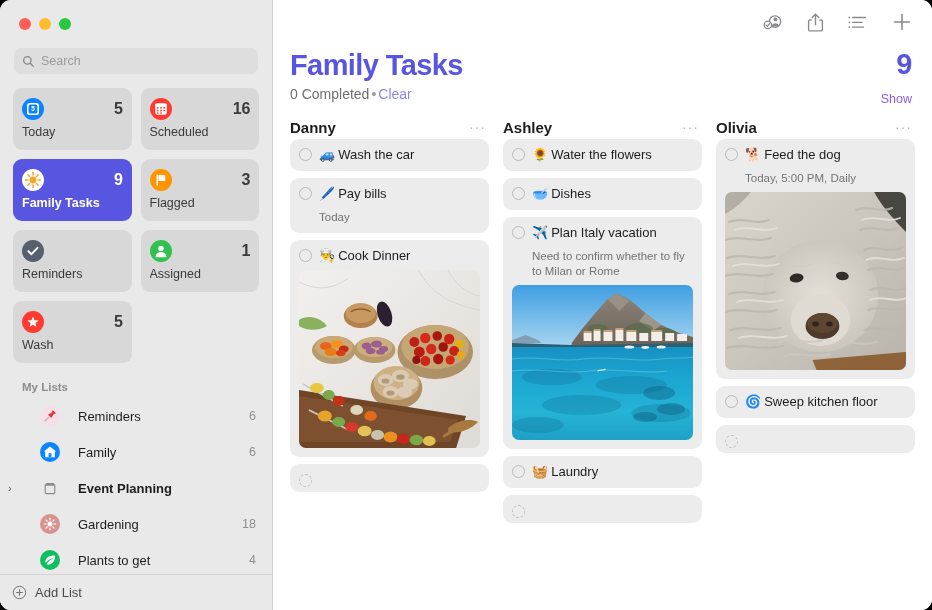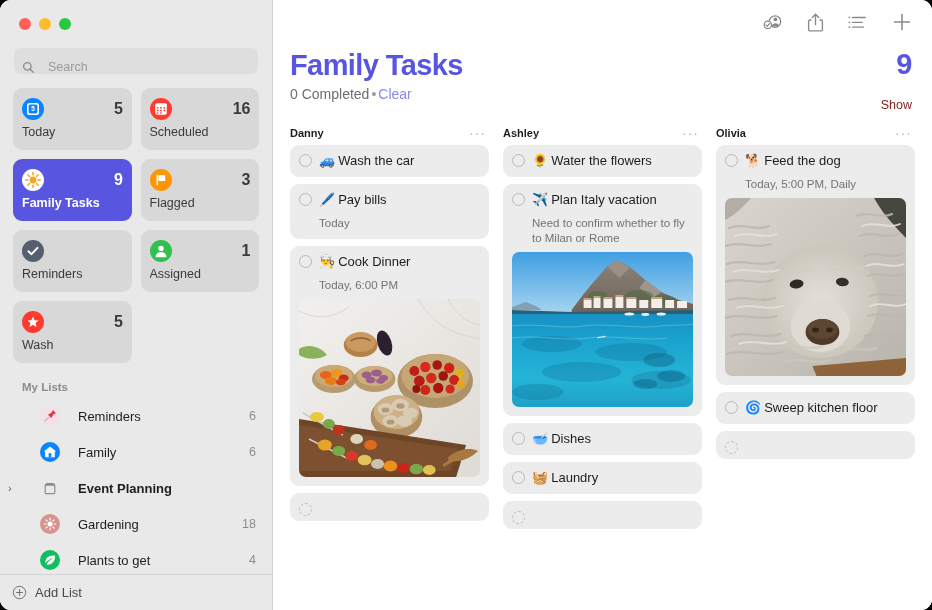--- a/index.html
+++ b/index.html
@@ -33,22 +33,22 @@
   }
   .tl { width: 12px; height: 12px; border-radius: 50%; }
   .tl.red { background: #ff5f57; }
   .tl.yellow { background: #febc2e; }
   .tl.green { background: #28c840; }
 
   #search-wrap { padding: 6px 14px 0 14px; }
   #search {
     height: 26px; border-radius: 7px;
     background: #dedede;
-    display: flex; align-items: flex-end;
-    padding: 0 8px; gap: 13px;
+    display: flex; align-items: center;
+    padding: 0 8px; gap: 6px;
   }
   #search .sicon { width: 13px; height: 13px; flex: 0 0 auto; }
   #search input {
     border: 0; outline: 0; background: transparent;
     font-family: "Liberation Sans", sans-serif;
     font-size: 12.5px; color: #2a2a2a; width: 100%;
   }
   #search input::placeholder { color: #9a9a9a; }
 
   
@@ -149,35 +149,35 @@
     letter-spacing: -0.6px; line-height: 34px;
   }
   #subtitle { font-size: 14px; color: #6e6e73; margin-top: 4px; }
   #subtitle .clear { color: #8a88e8; cursor: default; }
   #subtitle .dot { color: #9a9a9e; padding: 0 2px; }
   #count-block { text-align: right; }
   #bigcount {
     font-size: 29px; font-weight: bold; color: #5856e0;
     line-height: 32px; letter-spacing: -0.5px;
   }
-  #showlink { font-size: 12.5px; color: #7f1d1d; cursor: default; margin-top: 18px; }
+  #showlink { font-size: 12.5px; color: #8b5cf6; cursor: default; margin-top: 12px; }
 
   #columns {
     display: flex;
     gap: 14px;
     padding: 9px 17px 0 17px;
     flex: 1 1 auto;
     overflow: hidden;
   }
   .col { width: 199px; flex: 0 0 199px; }
   .colhead {
     display: flex; align-items: center; justify-content: space-between;
     height: 24px; padding-right: 3px;
   }
-  .colhead .cname { font-size: 11px; font-weight: bold; color: #1d1d1f; }
+  .colhead .cname { font-size: 15px; font-weight: bold; color: #1d1d1f; }
   .colhead .dots { color: #b6b6b8; font-size: 14px; letter-spacing: 1px; cursor: default; }
 
   .card {
     background: #ececec;
     border-radius: 9px;
     margin-bottom: 7px;
     padding: 7px 9px 8px 9px;
   }
   .card .row1 { display: flex; align-items: flex-start; gap: 7px; }
   .circ {
@@ -501,21 +501,20 @@
             <div class="ttl"><span class="emoji">🖊️</span><span>Pay bills</span></div>
           </div>
           <div class="sub">Today</div>
         </div>
 
         <div class="card">
           <div class="row1">
             <div class="circ"></div>
             <div class="ttl"><span class="emoji">👨‍🍳</span><span>Cook Dinner</span></div>
           </div>
-          <div class="sub">Today, 6:00 PM</div>
           <div class="photo">
             <svg viewBox="0 0 182 178" preserveAspectRatio="none">
               <defs>
                 <linearGradient id="marble" x1="0" y1="0" x2="1" y2="1">
                   <stop offset="0%" stop-color="#f2f0ee"></stop>
                     <stop offset="55%" stop-color="#e8e5e1"></stop>
                     <stop offset="100%" stop-color="#dedad5"></stop>
                 </linearGradient>
               </defs>
               <rect width="182" height="178" fill="url(#marble)"></rect>
@@ -627,20 +626,27 @@
       <div class="col">
         <div class="colhead">
           <span class="cname">Ashley</span>
           <span class="dots">···</span>
         </div>
 
         <div class="card">
           <div class="row1">
             <div class="circ"></div>
             <div class="ttl"><span class="emoji">🌻</span><span>Water the flowers</span></div>
+          </div>
+        </div>
+
+        <div class="card">
+          <div class="row1">
+            <div class="circ"></div>
+            <div class="ttl"><span class="emoji">🥣</span><span>Dishes</span></div>
           </div>
         </div>
 
         <div class="card">
           <div class="row1">
             <div class="circ"></div>
             <div class="ttl"><span class="emoji">✈️</span><span>Plan Italy vacation</span></div>
           </div>
           <div class="sub">Need to confirm whether to fly to Milan or Rome</div>
           <div class="photo small">
@@ -721,27 +727,20 @@
               </g>
 
               <path d="M86 86 C89 84 92 86 94 84" stroke="#eef6f8" stroke-width="1.1" fill="none"></path>
             </svg>
           </div>
         </div>
 
         <div class="card">
           <div class="row1">
             <div class="circ"></div>
-            <div class="ttl"><span class="emoji">🥣</span><span>Dishes</span></div>
-          </div>
-        </div>
-
-        <div class="card">
-          <div class="row1">
-            <div class="circ"></div>
             <div class="ttl"><span class="emoji">🧺</span><span>Laundry</span></div>
           </div>
         </div>
 
         <div class="card empty">
           <div class="row1">
             <div class="circ dashed"></div>
           </div>
         </div>
       </div>

